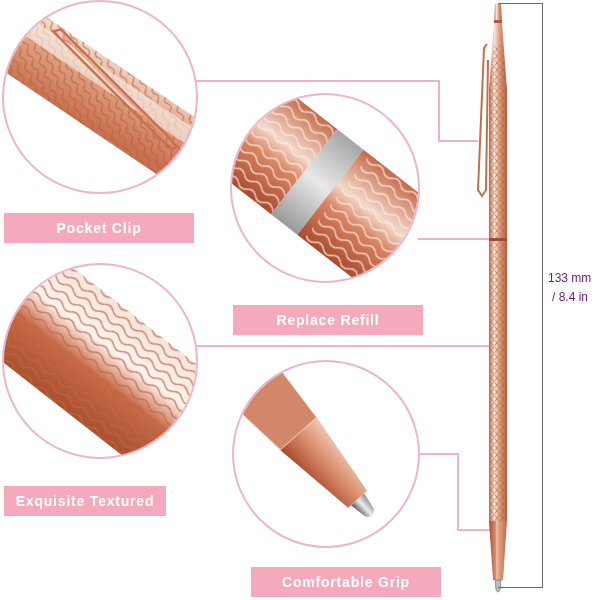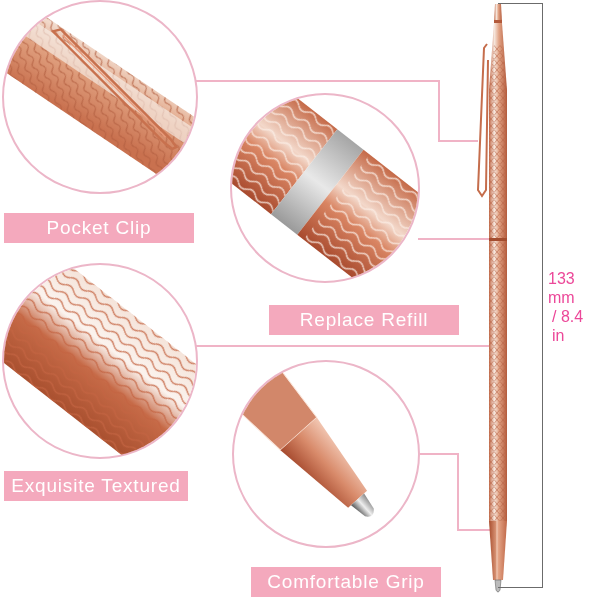--- a/index.html
+++ b/index.html
@@ -1,22 +1,22 @@
 <!DOCTYPE html>
 <html><head>
 <meta charset="utf-8">
 <style>
   html,body{margin:0;padding:0;background:#ffffff;}
   body{width:600px;height:600px;position:relative;overflow:hidden;font-family:"Liberation Sans",sans-serif;}
   .circle{position:absolute;border-radius:50%;border:2px solid #ecb6c8;background:#fff;overflow:hidden;box-sizing:border-box;}
   .circle svg{width:100%;height:100%;display:block;}
-  .label{position:absolute;background:#f4a9bd;color:#ffffff;font-weight:normal;font-size:19px;letter-spacing:0.8px;text-align:center;line-height:30px;height:30px;box-sizing:border-box;white-space:nowrap;}
+  .label{position:absolute;background:#f4a9bd;color:#ffffff;font-weight:bold;font-size:14px;letter-spacing:0.8px;text-align:center;line-height:30px;height:30px;box-sizing:border-box;white-space:nowrap;}
   .conn{position:absolute;background:#f0b3c6;}
   .measure{position:absolute;border:1.3px solid #6b6b6b;border-left:none;box-sizing:border-box;}
-  .dim-text{position:absolute;color:#ec4899;font-size:16px;line-height:19px;text-align:left;}
+  .dim-text{position:absolute;color:#701a75;font-size:12px;line-height:19px;text-align:left;}
   .pen{position:absolute;}
 </style>
 </head>
 <body>
 
 <div class="conn" style="left:196px;top:80px;width:244px;height:2px;"></div>
 <div class="conn" style="left:438px;top:80px;width:2px;height:62px;"></div>
 <div class="conn" style="left:438px;top:140px;width:40px;height:2px;"></div>
 
 <div class="conn" style="left:418px;top:238px;width:75px;height:2px;"></div>
@@ -114,22 +114,22 @@
     <g transform="rotate(-42 94 94)">
       <path d="M56 -10 L118 -10 L112 60 L62 60 Z" fill="#d2876a"></path>
       <path d="M56 -10 L118 -10 L112 60 L62 60 Z" fill="none" stroke="#fbe7dc" stroke-width="1"></path>
       <path d="M62 60 L112 60 L100 150 L74 150 Z" fill="url(#g4)"></path>
       <path d="M78 150 L96 150 L93 168 Q87 176 81 168 Z" fill="url(#t4)"></path>
     </g>
   </svg>
 </div>
 
 <div class="label" style="left:4px;top:213px;width:190px;">Pocket Clip</div>
-<div class="label" style="left:233px;top:305px;width:190px;margin-left:36px;">Replace Refill</div>
-<div class="label" style="left:4px;top:471px;width:184px;">Exquisite Textured</div>
+<div class="label" style="left:233px;top:305px;width:190px;">Replace Refill</div>
+<div class="label" style="left:4px;top:486px;width:162px;">Exquisite Textured</div>
 <div class="label" style="left:233px;top:567px;width:190px;margin-left:18px;">Comfortable Grip</div>
 
 <div class="pen" style="left:470px;top:0px;width:50px;height:600px;">
   <svg viewBox="0 0 50 600" width="50" height="600">
     <defs>
       <linearGradient id="pg" x1="0" y1="0" x2="1" y2="0">
         <stop offset="0" stop-color="#c26b4a"></stop>
         <stop offset="0.3" stop-color="#f6e6dc"></stop>
         <stop offset="0.55" stop-color="#e2a486"></stop>
         <stop offset="1" stop-color="#b35a3b"></stop>

